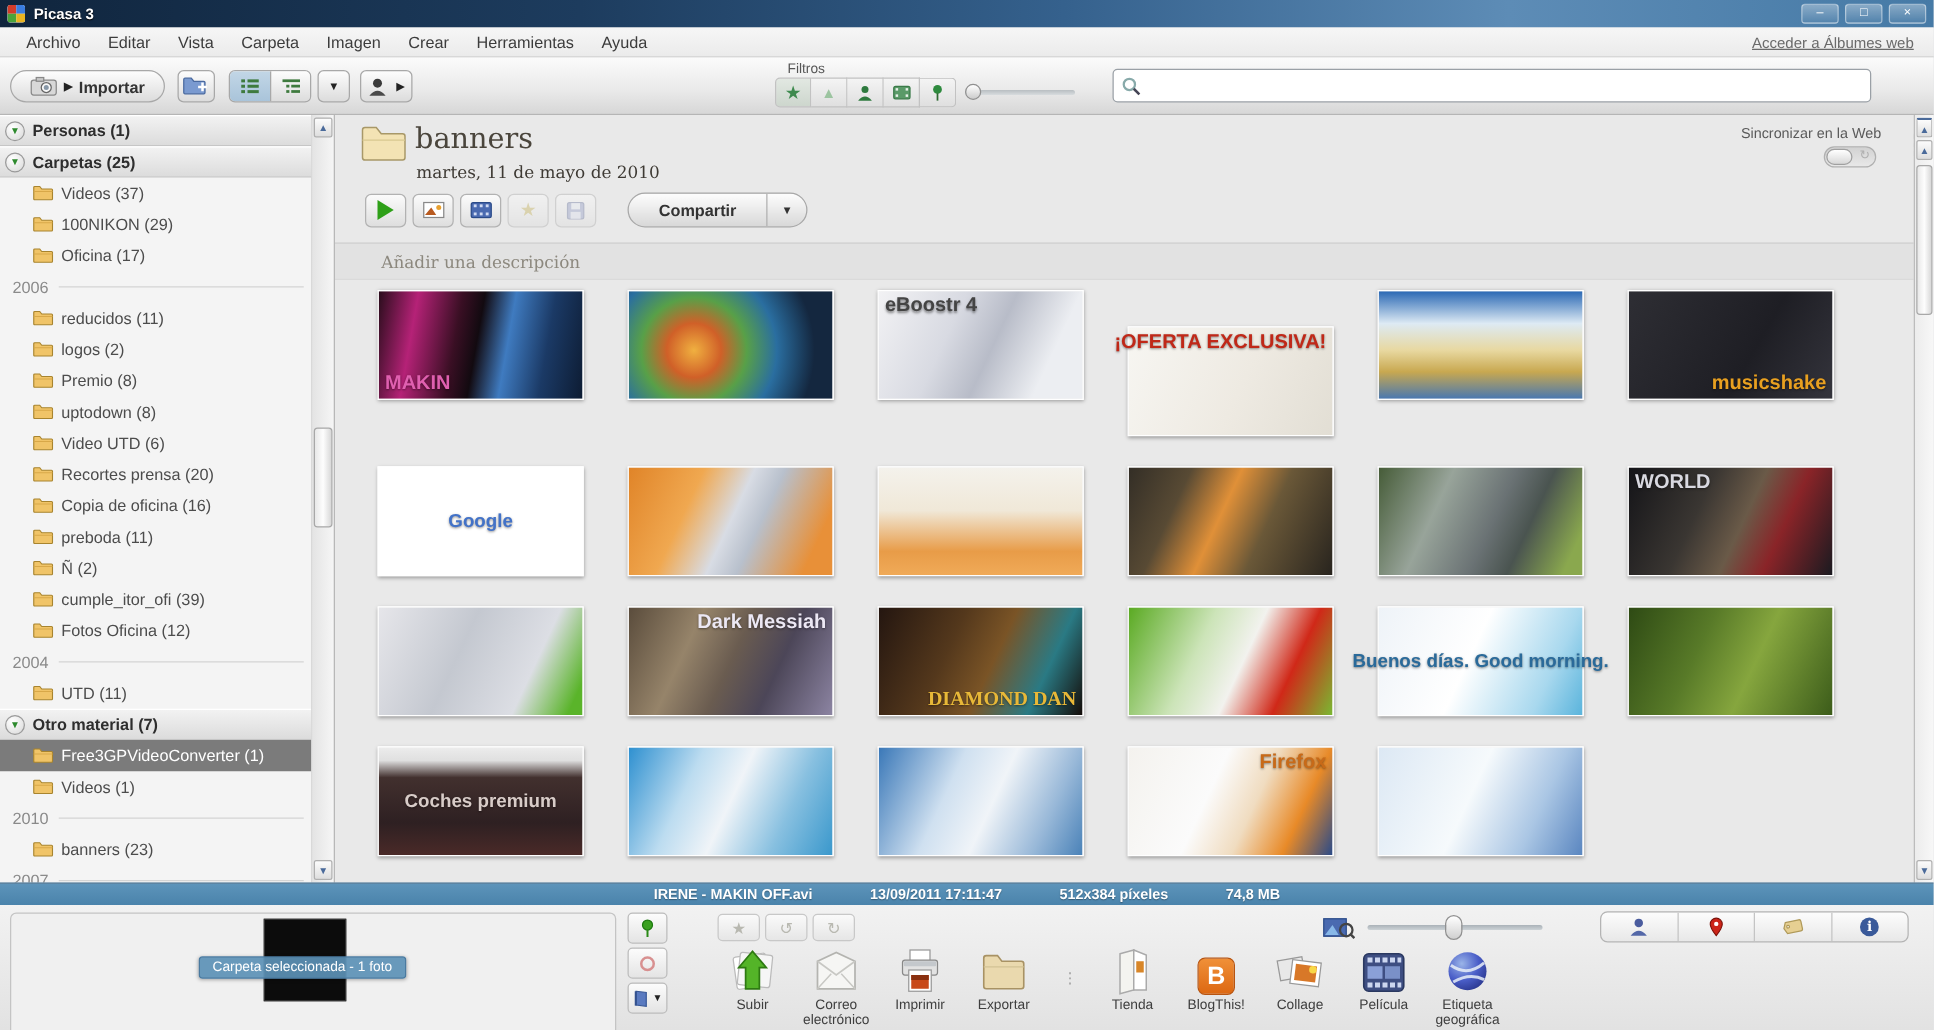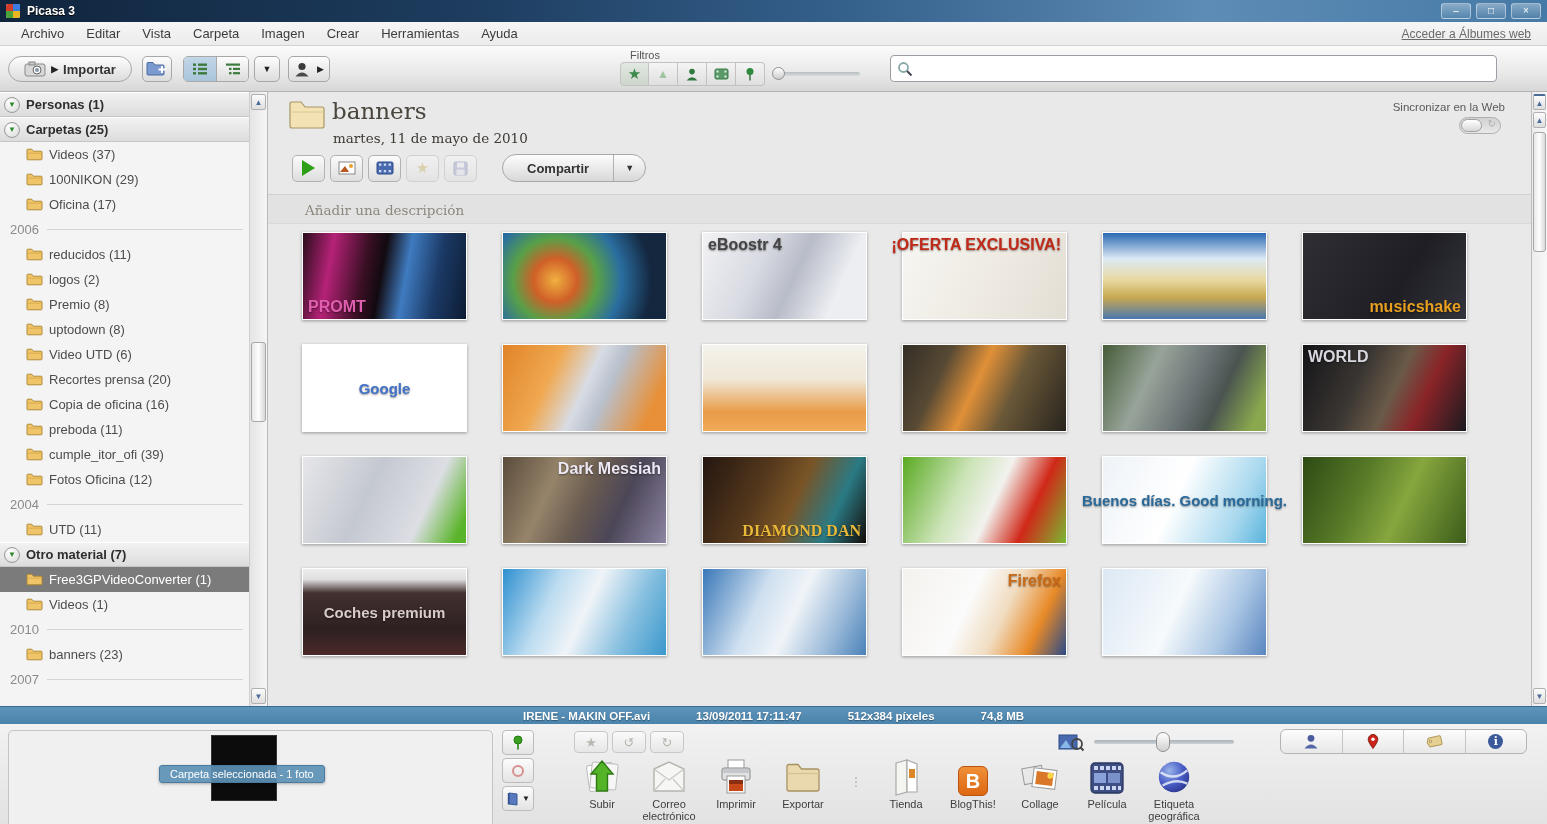--- a/index.html
+++ b/index.html
@@ -447,20 +447,31 @@
           <span class="folder-ic">
             <svg width="17" height="13" viewBox="0 0 17 13">
               <path d="M1 4.2 L1 2 Q1 1.2 1.8 1.2 L5.8 1.2 L7.4 3.2 L15.2 3.2 Q16 3.2 16 4 L16 11 Q16 11.8 15.2 11.8 L1.8 11.8 Q1 11.8 1 11 Z" fill="#f0c468" stroke="#a8842e" stroke-width="0.9"></path>
               <path d="M1 5.2 L16 5.2" stroke="#d8a848" stroke-width="0.8"></path>
             </svg>
           </span>
           <span class="side-label">preboda (11)</span>
 
         </div>
 
+        <div class="side-item t-folder">
+
+          <span class="folder-ic">
+            <svg width="17" height="13" viewBox="0 0 17 13">
+              <path d="M1 4.2 L1 2 Q1 1.2 1.8 1.2 L5.8 1.2 L7.4 3.2 L15.2 3.2 Q16 3.2 16 4 L16 11 Q16 11.8 15.2 11.8 L1.8 11.8 Q1 11.8 1 11 Z" fill="#f0c468" stroke="#a8842e" stroke-width="0.9"></path>
+              <path d="M1 5.2 L16 5.2" stroke="#d8a848" stroke-width="0.8"></path>
+            </svg>
+          </span>
+          <span class="side-label">Ñ (2)</span>
+
+        </div>
 
         <div class="side-item t-folder">
 
           <span class="folder-ic">
             <svg width="17" height="13" viewBox="0 0 17 13">
               <path d="M1 4.2 L1 2 Q1 1.2 1.8 1.2 L5.8 1.2 L7.4 3.2 L15.2 3.2 Q16 3.2 16 4 L16 11 Q16 11.8 15.2 11.8 L1.8 11.8 Q1 11.8 1 11 Z" fill="#f0c468" stroke="#a8842e" stroke-width="0.9"></path>
               <path d="M1 5.2 L16 5.2" stroke="#d8a848" stroke-width="0.8"></path>
             </svg>
           </span>
           <span class="side-label">cumple_itor_ofi (39)</span>
@@ -613,32 +624,32 @@
         </div>
       </div>
 
       <div class="desc-row">
         <div class="desc-text">Añadir una descripción</div>
       </div>
 
       <div class="grid">
 
           <div class="thumb" style="background: linear-gradient(100deg, rgb(42, 13, 28) 0%, rgb(181, 34, 119) 18%, rgb(58, 15, 36) 38%, rgb(18, 10, 16) 48%, rgb(63, 123, 192) 62%, rgb(27, 58, 102) 80%, rgb(13, 28, 51) 100%);">
-            <span class="thumb-label p-bl" style="color: rgb(224, 96, 176);">PROMT</span>
+            <span class="thumb-label p-bl" style="color: rgb(224, 96, 176);">MAKIN</span>
           </div>
 
           <div class="thumb" style="background: radial-gradient(circle at 32% 55%, rgb(240, 176, 64) 0%, rgb(208, 96, 40) 18%, rgb(88, 160, 72) 35%, rgb(42, 110, 160) 55%, rgb(20, 39, 63) 80%);">
             <span class="thumb-label"></span>
           </div>
 
           <div class="thumb" style="background: linear-gradient(115deg, rgb(242, 242, 244) 0%, rgb(216, 218, 226) 35%, rgb(184, 188, 200) 55%, rgb(236, 238, 242) 80%);">
             <span class="thumb-label p-tl" style="color: rgb(68, 68, 68);">eBoostr 4</span>
           </div>
 
-          <div class="thumb" style="background: linear-gradient(115deg, rgb(247, 246, 242) 0%, rgb(238, 234, 226) 55%, rgb(226, 222, 212) 100%);">
+          <div class="thumb" style="background: linear-gradient(115deg, rgb(247, 246, 242) 0%, rgb(238, 234, 226) 55%, rgb(226, 222, 212) 100%); margin-top: 29px;">
             <span class="thumb-label p-tr" style="color: rgb(192, 40, 24);">¡OFERTA EXCLUSIVA!</span>
           </div>
 
           <div class="thumb" style="background: linear-gradient(rgb(42, 104, 180) 0%, rgb(221, 234, 244) 30%, rgb(232, 216, 160) 55%, rgb(200, 168, 80) 75%, rgb(74, 120, 176) 100%);">
             <span class="thumb-label"></span>
           </div>
 
           <div class="thumb" style="background: linear-gradient(120deg, rgb(46, 46, 52) 0%, rgb(30, 30, 36) 60%, rgb(52, 52, 60) 100%);">
             <span class="thumb-label" style="color: rgb(232, 160, 32);">musicshake</span>
           </div>

